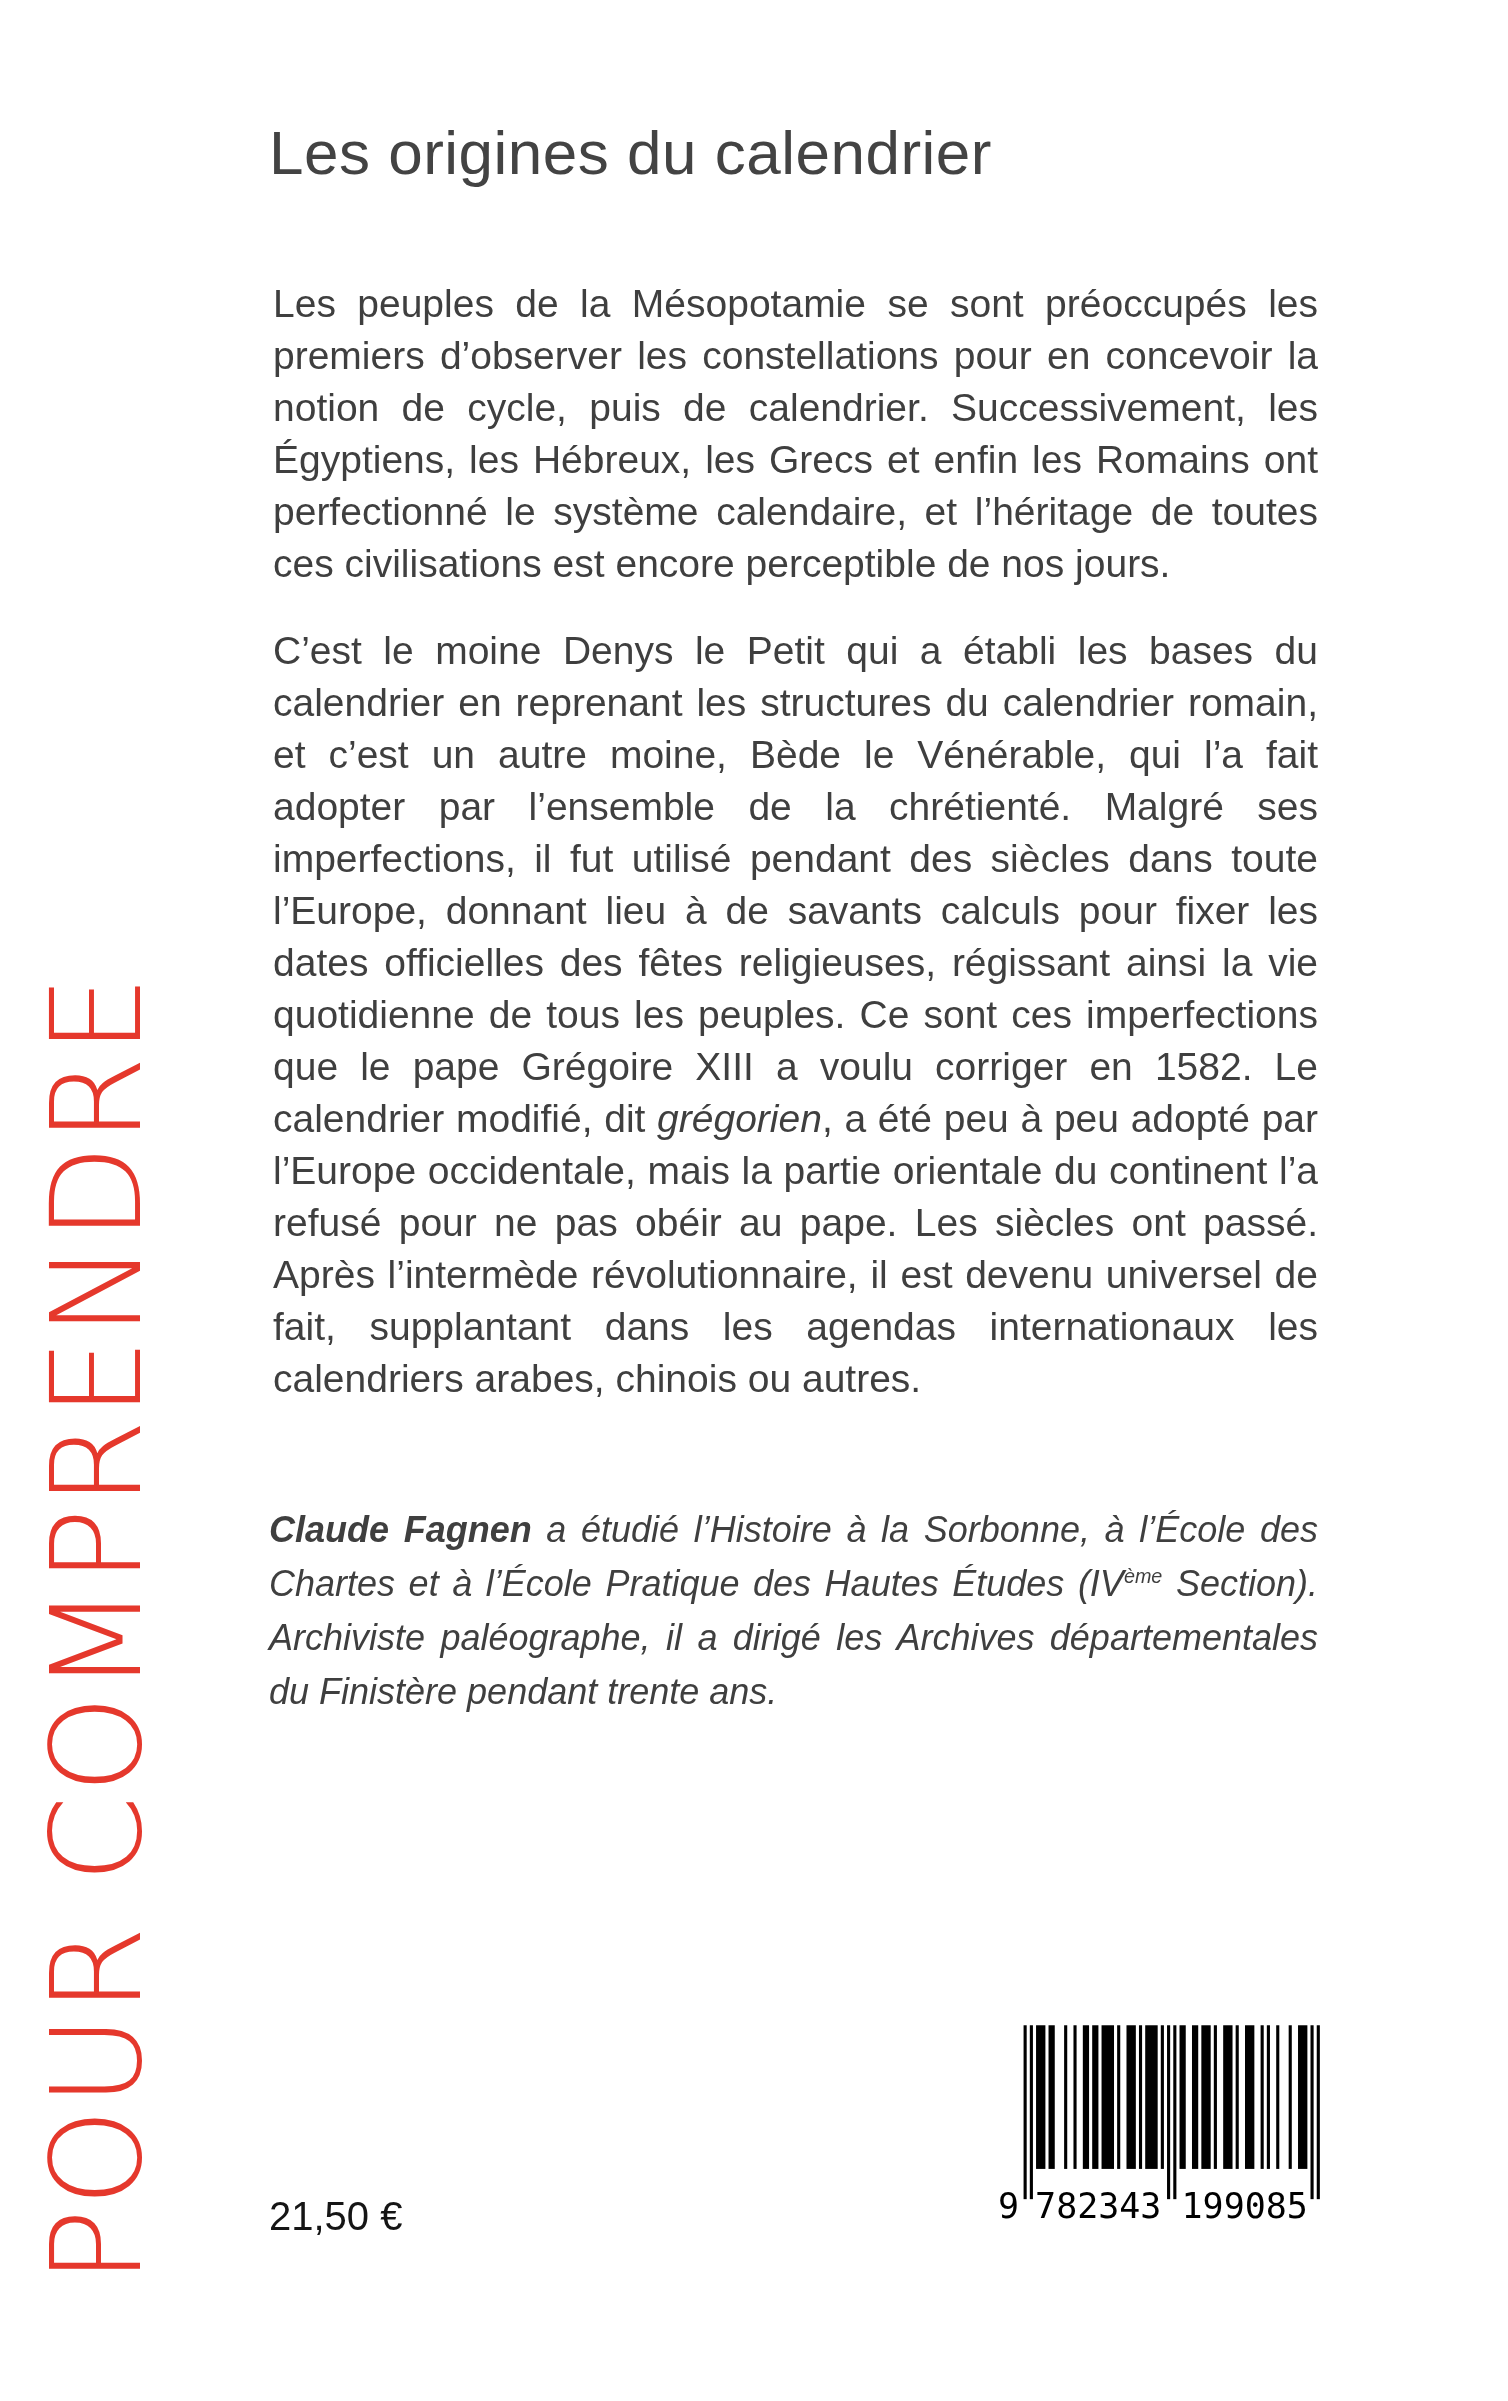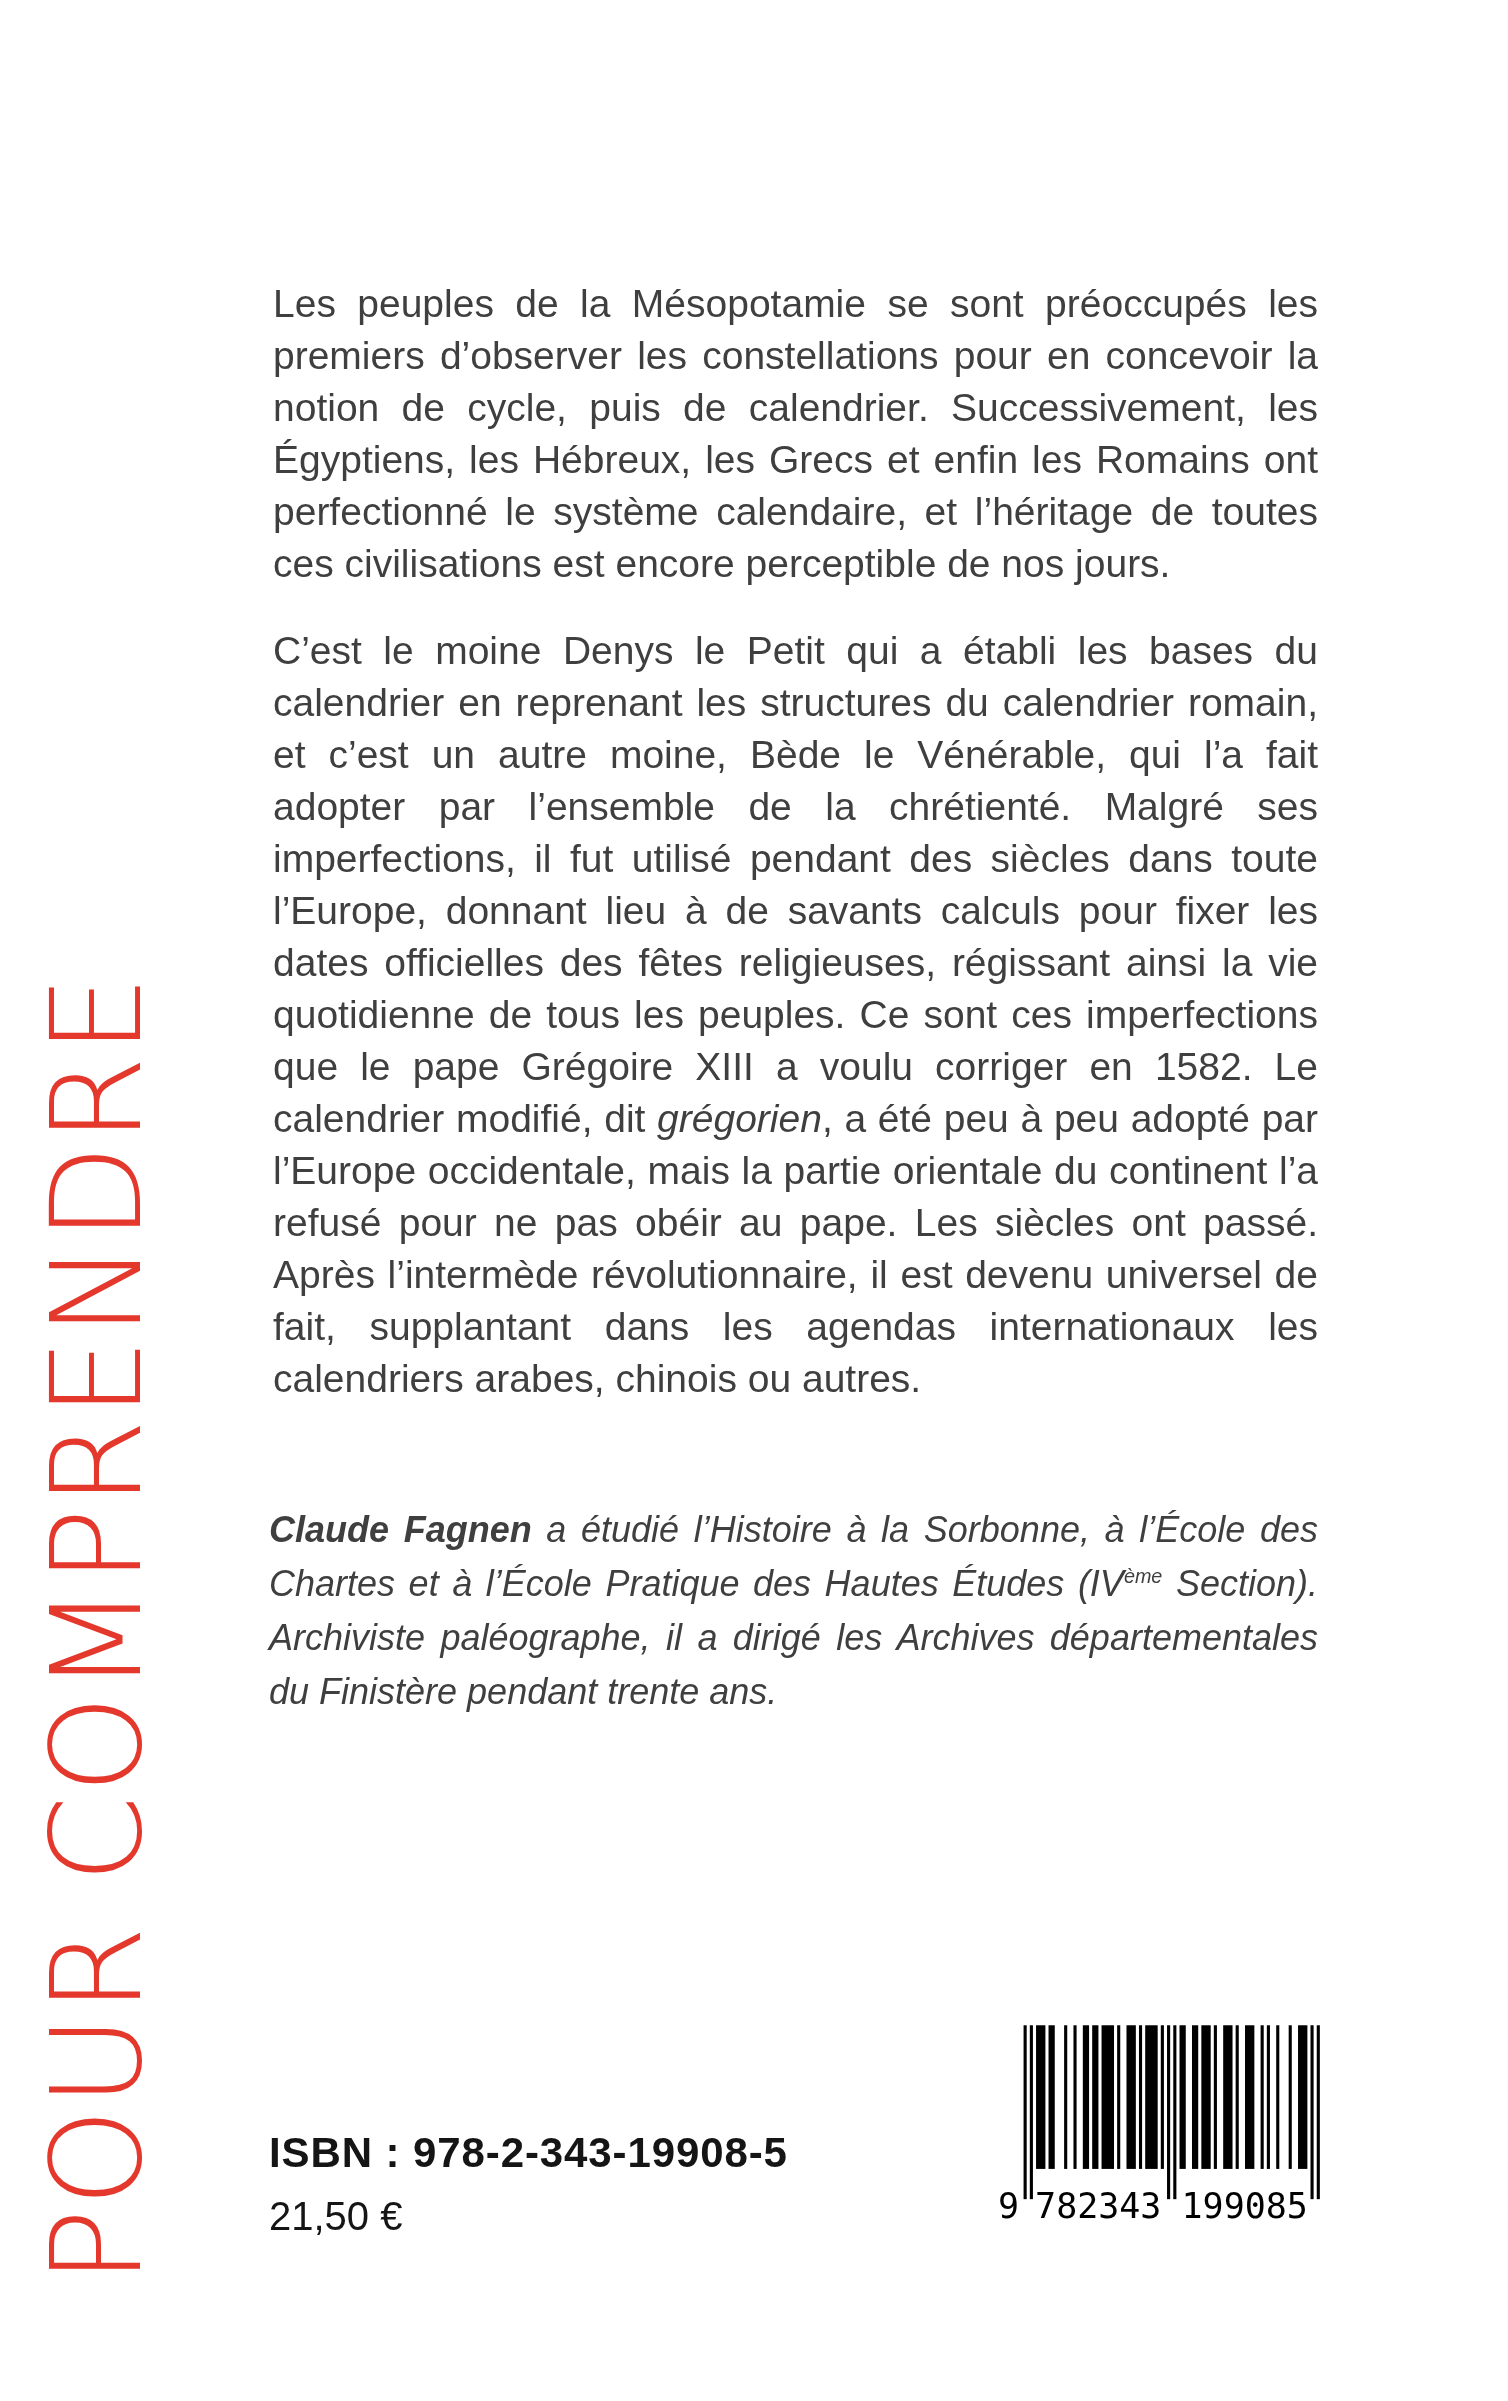--- a/index.html
+++ b/index.html
@@ -95,28 +95,28 @@
     fill: #000000;
   }
 </style>
 </head>
 <body>
 
 <div class="page">
 
   <div class="spine" style="color: rgb(229, 56, 44);">POUR COMPRENDRE</div>
 
+  <h1 class="title">Les origines du calendrier</h1>
 
   <div class="content">
     <p class="para"><span>Les peuples de la Mésopotamie se sont préoccupés les premiers d’observer les constellations pour en concevoir la notion de cycle, puis de calendrier. Successivement, les Égyptiens, les Hébreux, les Grecs et enfin les Romains ont perfectionné le système calendaire, et l’héritage de toutes ces civilisations est encore perceptible de nos jours.</span></p>
     <p class="para"><span>C’est le moine Denys le Petit qui a établi les bases du calendrier en reprenant les structures du calendrier romain, et c’est un autre moine, Bède le Vénérable, qui l’a fait adopter par l’ensemble de la chrétienté. Malgré ses imperfections, il fut utilisé pendant des siècles dans toute l’Europe, donnant lieu à de savants calculs pour fixer les dates officielles des fêtes religieuses, régissant ainsi la vie quotidienne de tous les peuples. Ce sont ces imperfections que le pape Grégoire XIII a voulu corriger en 1582. Le calendrier modifié, dit </span><span style="font-style: italic;">grégorien</span><span>, a été peu à peu adopté par l’Europe occidentale, mais la partie orientale du continent l’a refusé pour ne pas obéir au pape. Les siècles ont passé. Après l’intermède révolutionnaire, il est devenu universel de fait, supplantant dans les agendas internationaux les calendriers arabes, chinois ou autres.</span></p>
     <p class="bio"><span style="font-weight: bold; margin-top: 48px;">Claude Fagnen</span><span> a étudié l’Histoire à la Sorbonne, à l’École des Chartes et à l’École Pratique des Hautes Études (IV</span><sup>ème</sup><span> Section). Archiviste paléographe, il a dirigé les Archives départementales du Finistère pendant trente ans.</span></p>
   </div>
 
-  <div class="isbn">ISBN : 978-2-343-19908-5</div>
 
   <div class="price">21,50 €</div>
 
   <svg class="barcode" width="327" height="199" viewBox="0 0 346 210" xmlns="http://www.w3.org/2000/svg">
     <g fill="#000000">
         <rect x="26.00" y="0" width="3.30" height="184"></rect>
         <rect x="32.60" y="0" width="3.30" height="184"></rect>
         <rect x="39.20" y="0" width="9.90" height="152"></rect>
         <rect x="52.40" y="0" width="6.60" height="152"></rect>
         <rect x="68.90" y="0" width="3.30" height="152"></rect>

